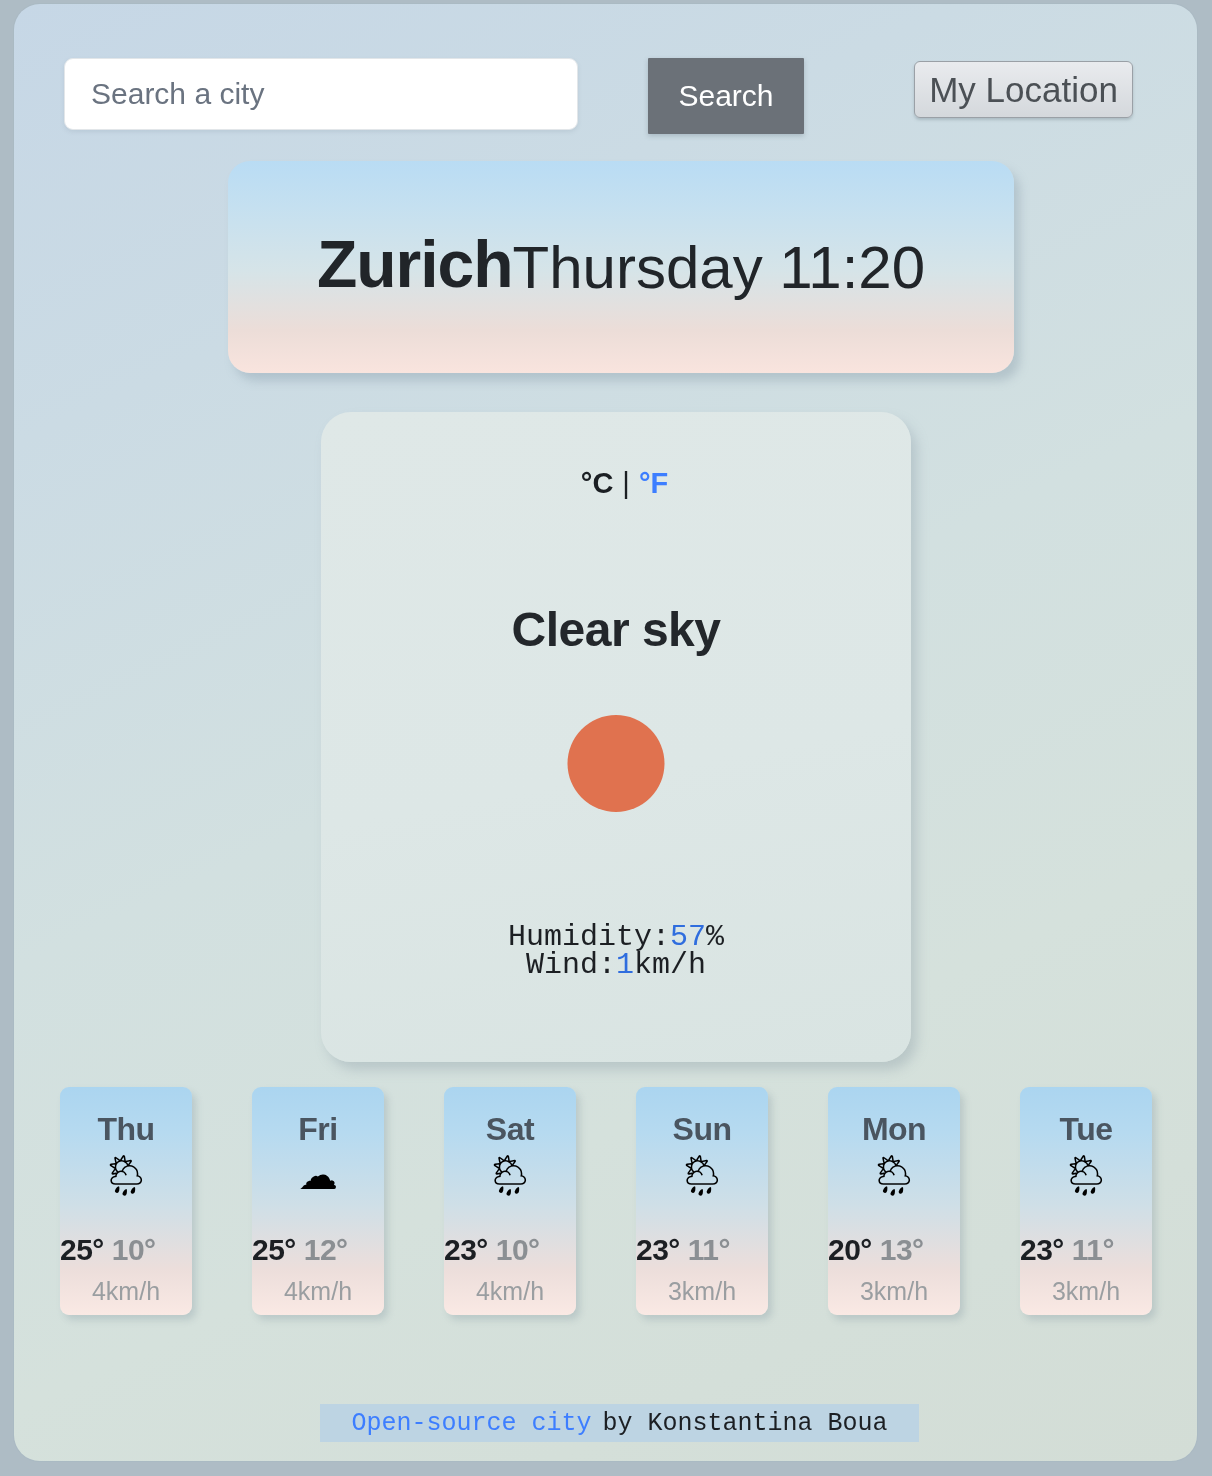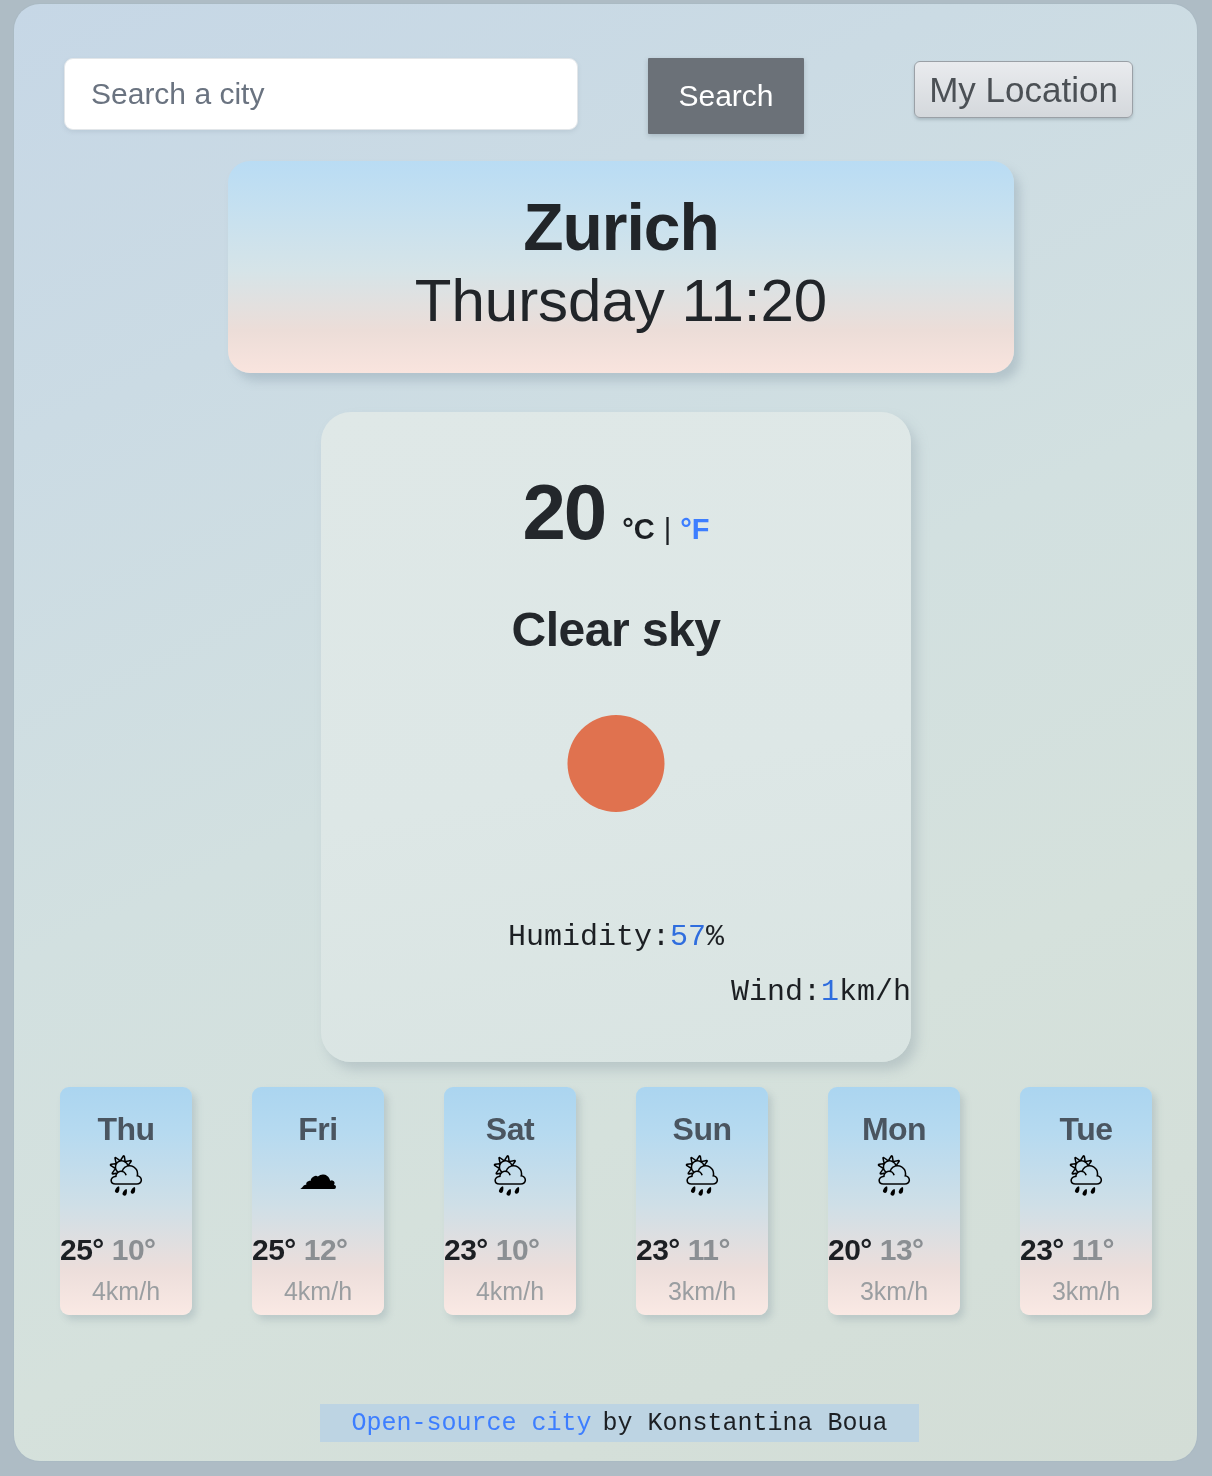--- a/index.html
+++ b/index.html
@@ -101,21 +101,21 @@
     height: 212px;
     border-radius: 22px;
     background: linear-gradient(180deg,
         #b9dcf4 0%,
         #c5e0f0 22%,
         #d6e4e8 52%,
         #ecddd8 80%,
         #f9e4de 100%);
     box-shadow: 6px 8px 10px rgba(130,150,162,.35);
     display: flex;
-    flex-direction: column;
+    flex-direction: row;
     align-items: center;
     justify-content: center;
   }
   #city-name {
     font-size: 66px;
     font-weight: 700;
     color: #212529;
     letter-spacing: -1px;
     line-height: 1.05;
     margin-top: -4px;
@@ -193,21 +193,21 @@
     position: absolute;
     left: 0;
     width: 100%;
     text-align: center;
     font-family: "Liberation Mono", "DejaVu Sans Mono", monospace;
     font-size: 30px;
     color: #1c1f23;
     letter-spacing: 0px;
   }
   #humidity-line { top: 508px; }
-  #wind-line { top: 563px; text-align: right; }
+  #wind-line { top: 536px; }
   .metric-value { color: #2f6dde; }
 
   
   #forecast-strip {
     position: absolute;
     left: 46px;
     top: 1083px;
     width: 1092px;
     height: 230px;
     display: flex;
@@ -296,21 +296,20 @@
   </div>
 
   <div id="city-card">
     <div id="city-name">Zurich</div>
     <div id="city-datetime">Thursday 11:20</div>
   </div>
 
   <div id="weather-card">
 
     <div id="temp-row">
-      <span id="temp-value">20</span>
       <span class="unit-wrap">
         <span id="unit-celsius">°C</span>
         <span id="unit-separator">|</span>
         <span id="unit-fahrenheit">°F</span>
       </span>
     </div>
 
     <div id="condition-text">Clear sky</div>
 
     <div id="weather-icon-main"></div>

